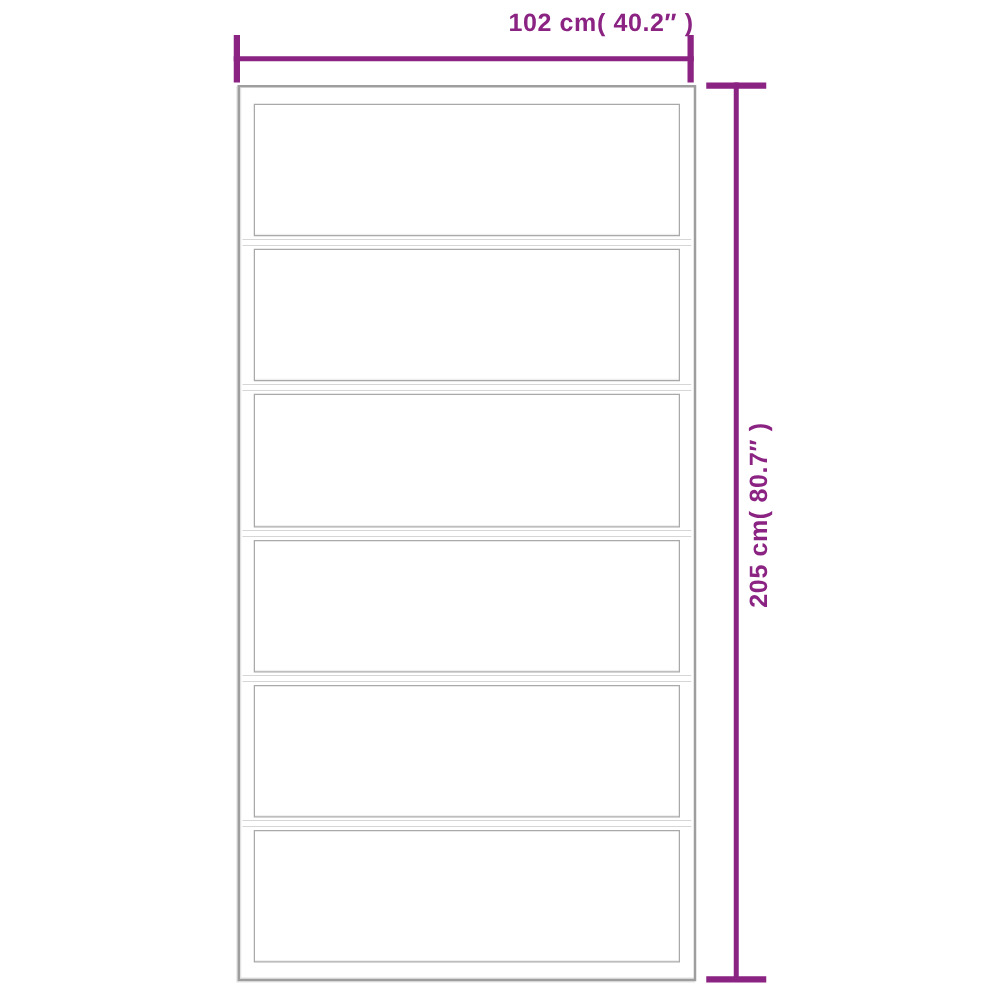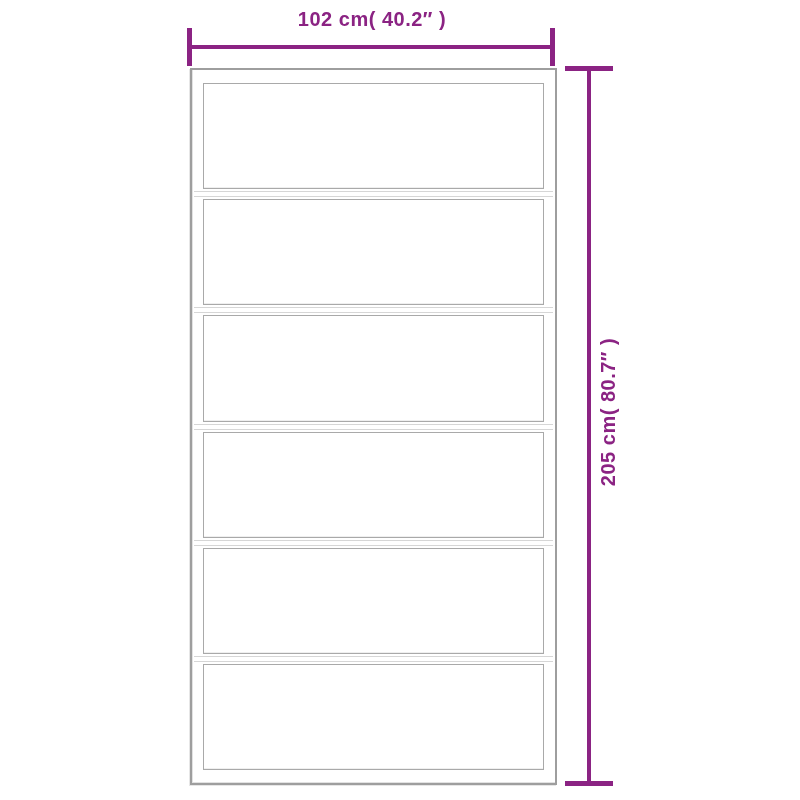--- a/index.html
+++ b/index.html
@@ -26,21 +26,21 @@
   .dim-label {
     color: var(--accent);
     font-weight: 700;
     font-size: 20px;
     letter-spacing: 0.5px;
     white-space: nowrap;
   }
   .dim-label-h {
     position: absolute;
     left: 189px; top: 8px; width: 366px;
-    text-align: center;
+    text-align: right;
   }
   .dim-label-v {
     position: absolute;
     left: 608px; top: 412px;
     transform: translate(-50%, -50%) rotate(-90deg);
   }
 
   
   .dim-line, .dim-cap { position: absolute; background: var(--accent); }
 

